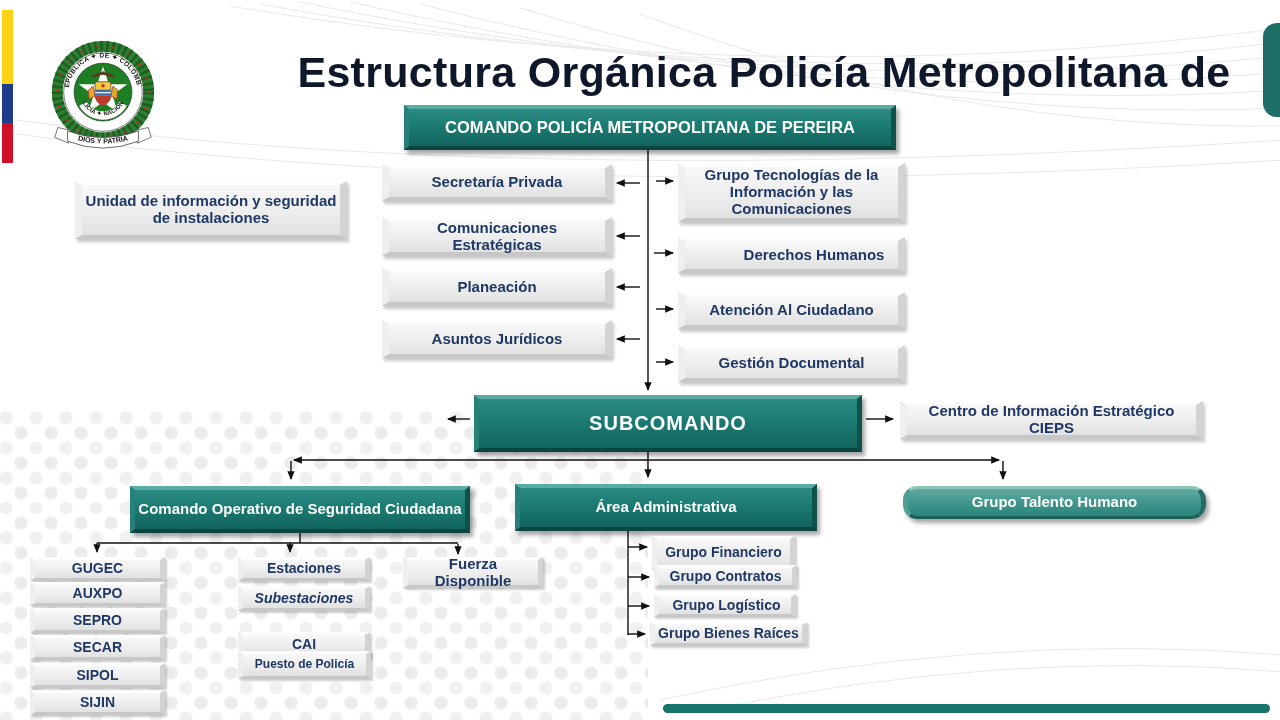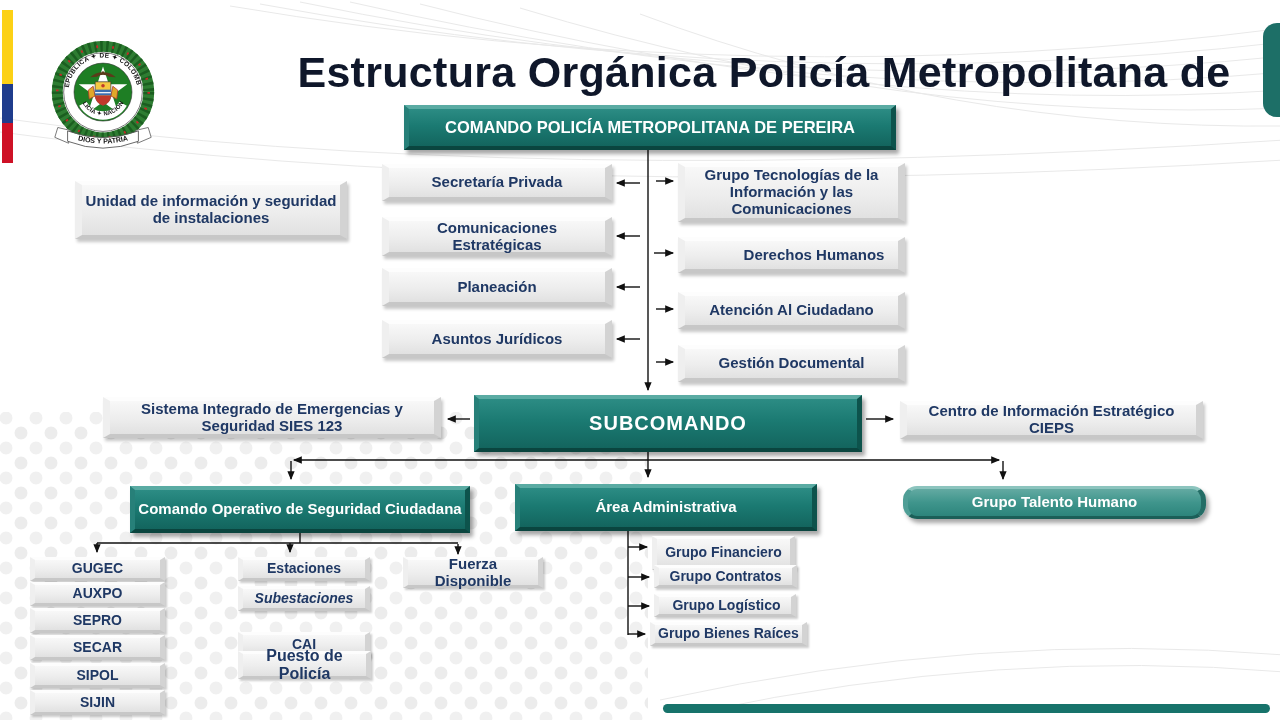--- a/index.html
+++ b/index.html
@@ -174,39 +174,38 @@
   <div class="box gbox" style="left:382px;top:217px;width:230px;height:39px;">Comunicaciones Estratégicas</div>
   <div class="box gbox" style="left:382px;top:164px;width:230px;height:37px;">Secretaría Privada</div>
   <div class="box gbox" style="left:382px;top:268px;width:230px;height:38px;">Planeación</div>
   <div class="box gbox" style="left:382px;top:320px;width:230px;height:38px;">Asuntos Jurídicos</div>
 
   <div class="box gbox" style="left:678px;top:163px;width:227px;height:59px;">Grupo Tecnologías de la Información y las Comunicaciones</div>
   <div class="box gbox" style="left:678px;top:237px;width:227px;height:36px;padding-left:48px;">Derechos Humanos</div>
   <div class="box gbox" style="left:678px;top:292px;width:227px;height:37px;">Atención Al Ciudadano</div>
   <div class="box gbox" style="left:678px;top:345px;width:227px;height:37px;">Gestión Documental</div>
 
-  <div class="box gbox" style="left:103px;top:397px;width:338px;height:41px;">Sistema Integrado de Emergencias y Seguridad SIES 123</div>
   <div class="box tbox" style="left:474px;top:395px;width:388px;height:57px;font-size:20px;letter-spacing:1px;">SUBCOMANDO</div>
   <div class="box gbox" style="left:900px;top:401px;width:303px;height:38px;">Centro de Información Estratégico CIEPS</div>
 
   <div class="box tbox" style="left:130px;top:486px;width:340px;height:47px;">Comando Operativo de Seguridad Ciudadana</div>
   <div class="box tbox" style="left:515px;top:484px;width:302px;height:47px;">Área Administrativa</div>
   <div class="box tbox light" style="left:903px;top:486px;width:303px;height:33px;border-radius:14px;">Grupo Talento Humano</div>
 
   <div class="box gbox sm" style="left:30px;top:557px;width:135px;height:24px;">GUGEC</div>
   <div class="box gbox sm" style="left:30px;top:582px;width:135px;height:24px;">AUXPO</div>
   <div class="box gbox sm" style="left:30px;top:608px;width:135px;height:25px;">SEPRO</div>
   <div class="box gbox sm" style="left:30px;top:635px;width:135px;height:25px;">SECAR</div>
   <div class="box gbox sm" style="left:30px;top:663px;width:135px;height:25px;">SIPOL</div>
   <div class="box gbox sm" style="left:30px;top:690px;width:135px;height:25px;">SIJIN</div>
 
   <div class="box gbox sm" style="left:238px;top:557px;width:132px;height:24px;">Estaciones</div>
   <div class="box gbox sm" style="left:238px;top:586px;width:132px;height:25px;font-style:italic;">Subestaciones</div>
   <div class="box gbox sm" style="left:238px;top:632px;width:132px;height:25px;">CAI</div>
-  <div class="box gbox sm" style="left:238px;top:651px;width:133px;height:28px;font-size:16px;">Puesto de Policía</div>
+  <div class="box gbox sm" style="left:238px;top:651px;width:133px;height:28px;font-size:12px;">Puesto de Policía</div>
 
   <div class="box gbox sm" style="left:403px;top:557px;width:140px;height:31px;font-size:15px;">Fuerza Disponible</div>
 
   <div class="box gbox sm" style="left:652px;top:536px;width:143px;height:34px;">Grupo Financiero</div>
   <div class="box gbox sm" style="left:654px;top:565px;width:143px;height:23px;">Grupo Contratos</div>
   <div class="box gbox sm" style="left:654px;top:594px;width:142px;height:23px;padding-left:6px;">Grupo Logístico</div>
   <div class="box gbox sm" style="left:650px;top:622px;width:157px;height:24px;">Grupo Bienes Raíces</div>
 
 </div>
 

